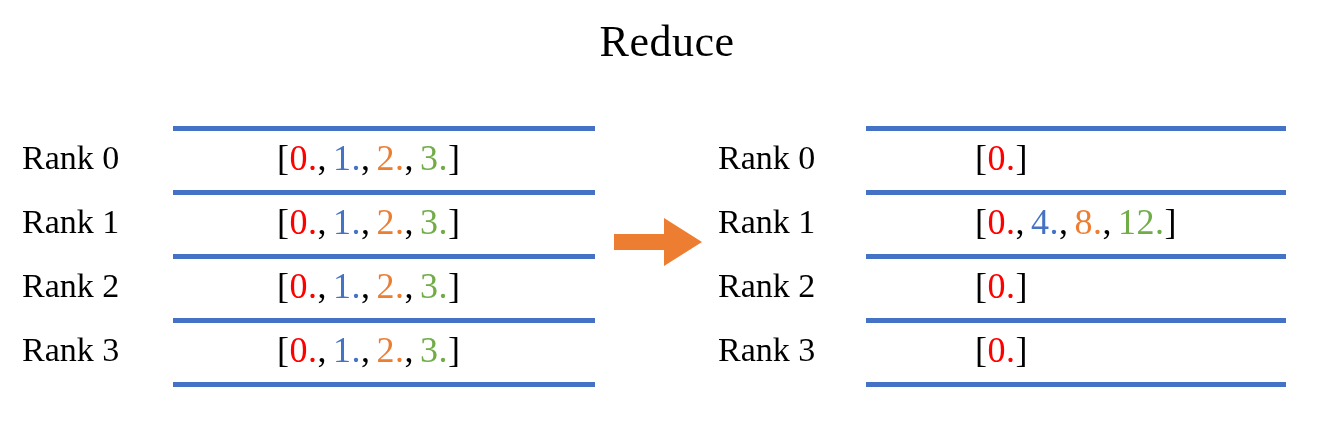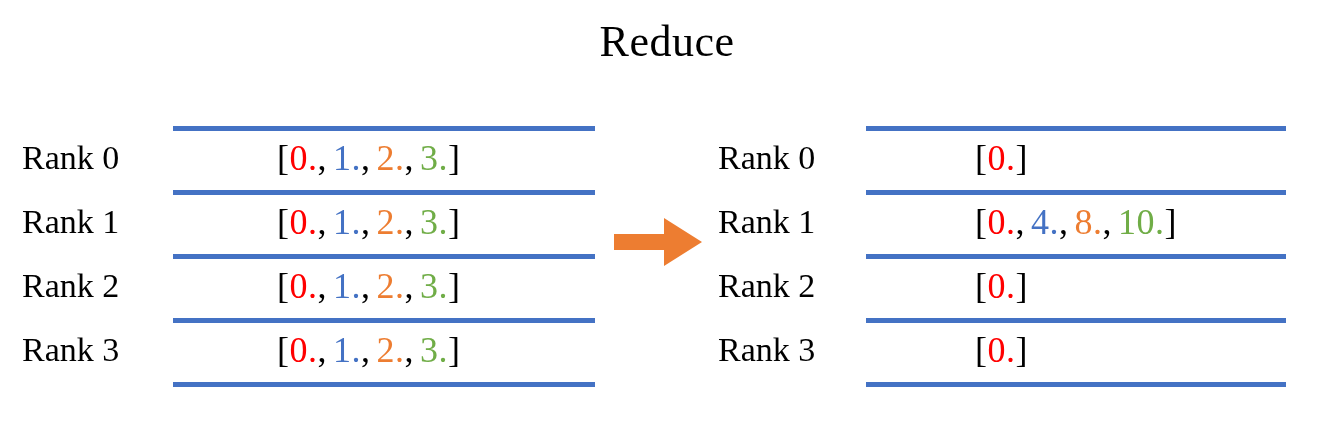--- a/index.html
+++ b/index.html
@@ -211,21 +211,21 @@
         <div class="row" style="top: 78px;">
           <div class="rank-label" style="color: rgb(0, 0, 0);">Rank 1</div>
           <div class="array">
             <span class="brk" style="color: rgb(0, 0, 0);">[</span>
             <span class="num" style="color: rgb(255, 0, 0);">0.</span>
             <span class="sep" style="color: rgb(0, 0, 0);">,</span>
             <span class="num" style="color: rgb(68, 114, 196);">4.</span>
             <span class="sep" style="color: rgb(0, 0, 0);">,</span>
             <span class="num" style="color: rgb(237, 125, 49);">8.</span>
             <span class="sep" style="color: rgb(0, 0, 0);">,</span>
-            <span class="num" style="color: rgb(112, 173, 71);">10.</span>
+            <span class="num" style="color: rgb(112, 173, 71);">12.</span>
             <span class="brk" style="color: rgb(0, 0, 0);">]</span>
           </div>
         </div>
         <div class="row" style="top: 142px;">
           <div class="rank-label" style="color: rgb(0, 0, 0);">Rank 2</div>
           <div class="array">
             <span class="brk" style="color: rgb(0, 0, 0);">[</span>
             <span class="num" style="color: rgb(255, 0, 0);">0.</span>
             <span class="brk" style="color: rgb(0, 0, 0);">]</span>
           </div>

